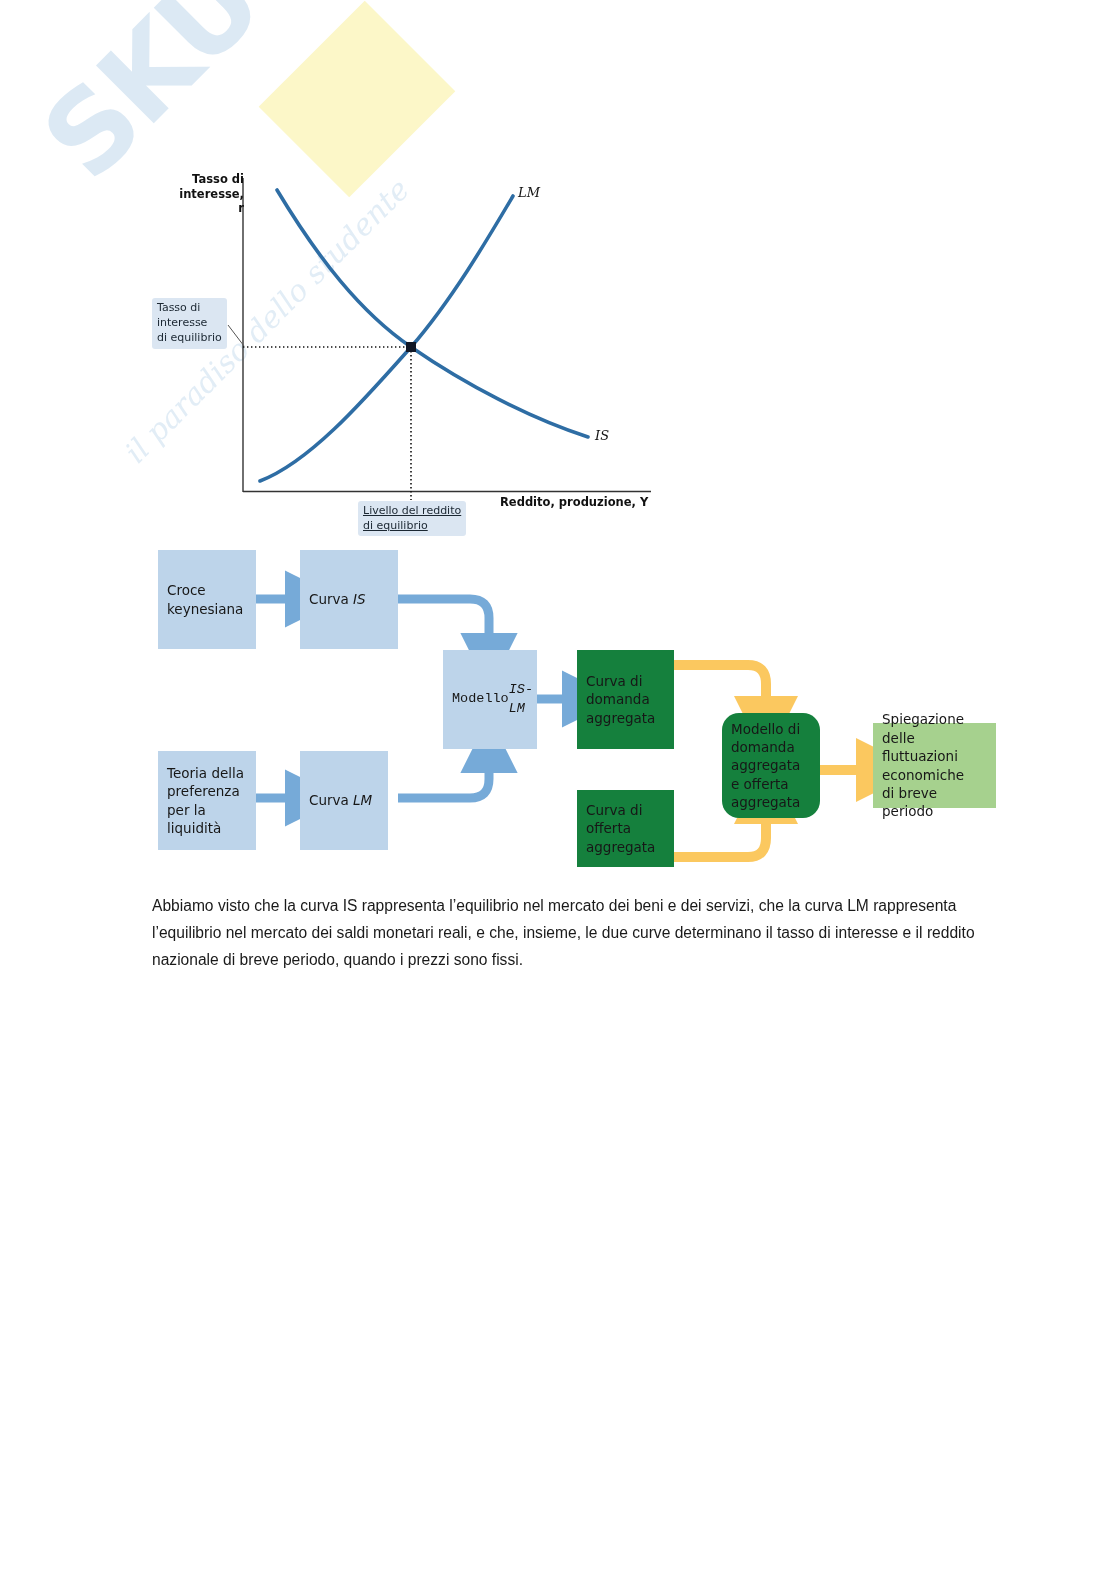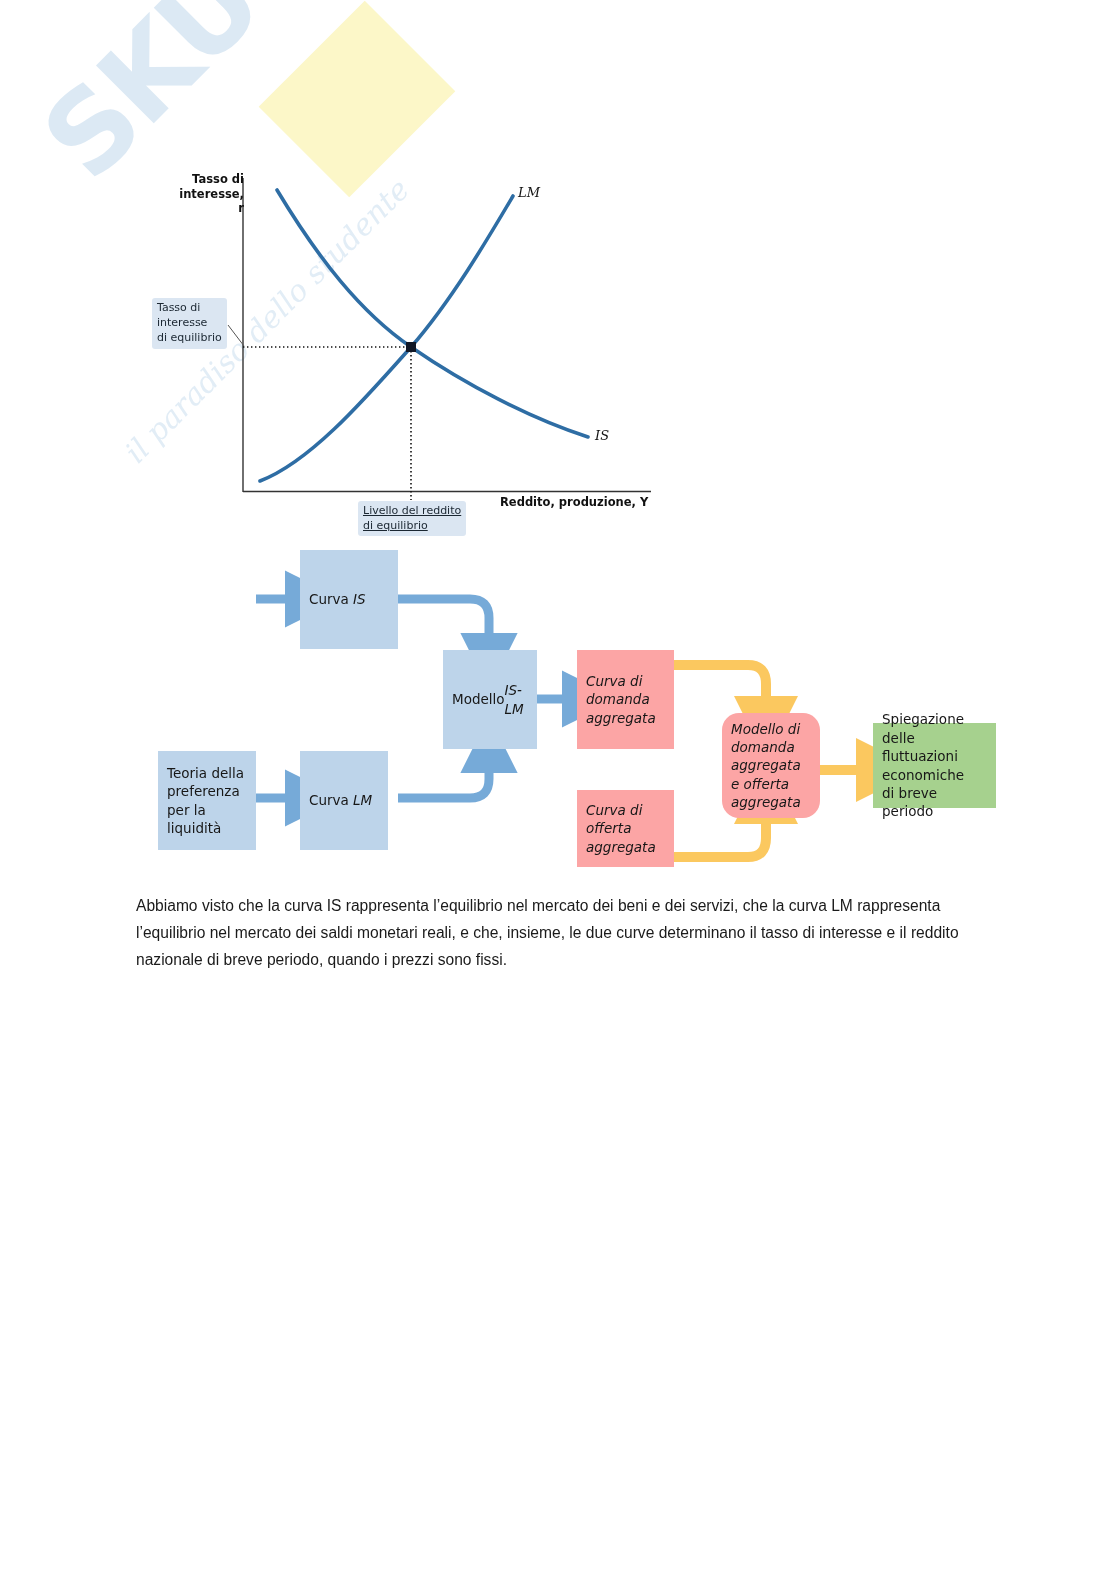--- a/index.html
+++ b/index.html
@@ -118,28 +118,28 @@
     font-size: 13.5px;
     line-height: 1.36;
     color: #171717;
     white-space: pre-line;
     padding: 0 9px;
     display: flex;
     align-items: center;
     z-index: 3;
   }
   .fbox.blue   { background: #bdd4ea; }
-  .fbox.orange { background: #fca5a5; font-style: italic; }
+  .fbox.orange { background: #15803d; }
   .fbox.green  { background: #a6d18e; }
   .fbox em { font-style: italic; }
 
   
   #paragraph {
     position: absolute;
-    left: 136px; top: 893px;
+    left: 152px; top: 893px;
     width: 845px;
     font-family: "Liberation Sans", sans-serif;
     font-size: 15.6px;
     line-height: 1.73;
     color: #1a1a1a;
     z-index: 3;
   }
 </style>
 </head>
 <body>
@@ -208,35 +208,37 @@
 
       <line x1="537" y1="699" x2="567" y2="699" stroke="#76aad8" stroke-width="9" marker-end="url(#blueArrowR)"></line>
 
       <path d="M 674,665 L 748,665 Q 766,665 766,684 L 766,702" fill="none" stroke="#fbc85f" stroke-width="10" marker-end="url(#orangeArrow)"></path>
 
       <path d="M 674,857 L 748,857 Q 766,857 766,838 L 766,818" fill="none" stroke="#fbc85f" stroke-width="10" marker-end="url(#orangeArrow)"></path>
 
       <line x1="820" y1="770" x2="862" y2="770" stroke="#fbc85f" stroke-width="10" marker-end="url(#orangeArrow)"></line>
     </svg>
 
+    <div class="fbox blue" style="left:158px; top:550px; width:98px; height:99px;">Croce
+keynesiana</div>
 
     <div class="fbox blue" style="left:158px; top:751px; width:98px; height:99px;">Teoria della
 preferenza
 per la
 liquidità</div>
 
     <div class="fbox blue" style="left:300px; top:550px; width:98px; height:99px;">
       <span>Curva <em>IS</em></span>
     </div>
 
     <div class="fbox blue" style="left:300px; top:751px; width:88px; height:99px;">
       <span>Curva <em>LM</em></span>
     </div>
 
-    <div class="fbox blue" style="left:443px; top:650px; width:94px; height:99px;">Modello
+    <div class="fbox blue" style="left:443px; top:650px; width:94px; height:99px;font-family:Liberation Mono, monospace;">Modello
 <em>IS-LM</em></div>
 
     <div class="fbox orange" style="left:577px; top:650px; width:97px; height:99px;">Curva di
 domanda
 aggregata</div>
 
     <div class="fbox orange" style="left:577px; top:790px; width:97px; height:77px;">Curva di
 offerta
 aggregata</div>
 

